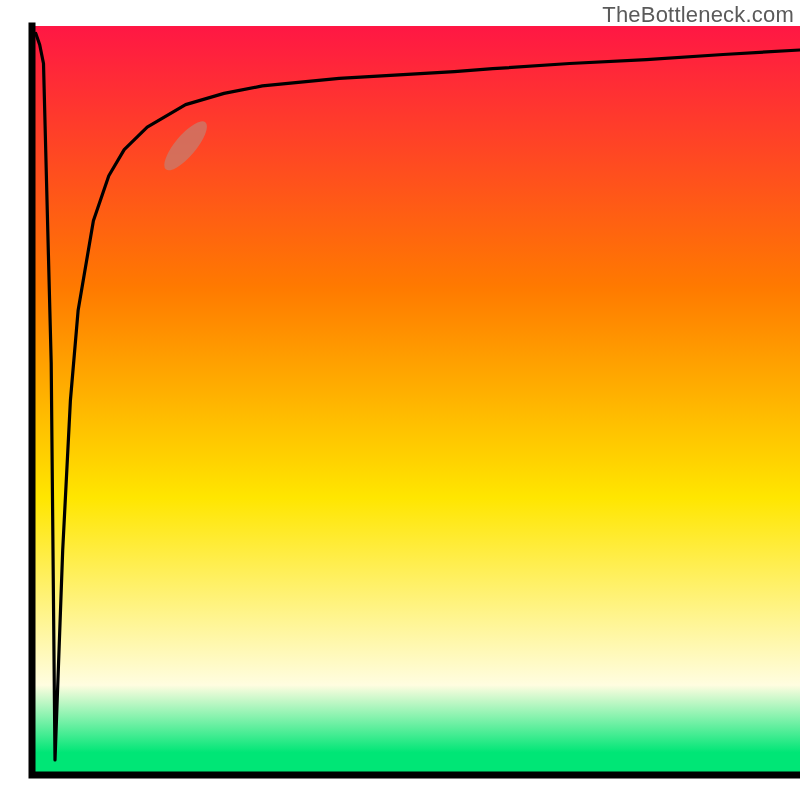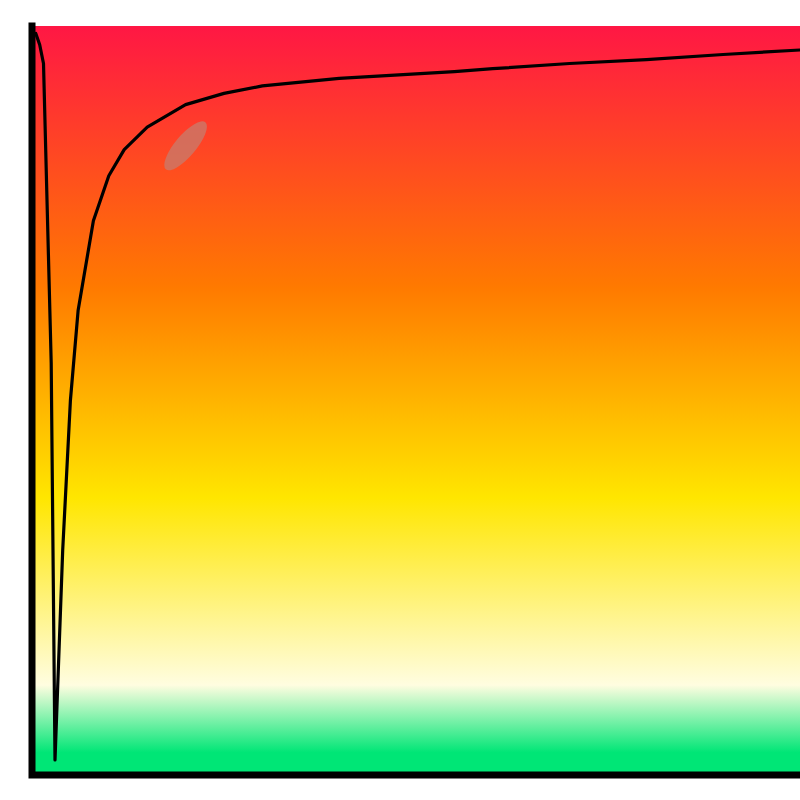--- a/index.html
+++ b/index.html
@@ -29,20 +29,21 @@
   svg {
     position: absolute;
     left: 0;
     top: 0;
   }
 </style>
 </head>
 <body>
 <div class="wrap">
 
+<div class="watermark">TheBottleneck.com</div>
 
 <svg id="chart-svg" width="800" height="800" viewBox="0 0 800 800">
       <defs>
         <linearGradient id="bg" x1="0" y1="0" x2="0" y2="1">
           <stop offset="0%" stop-color="#ff1744"></stop>
           <stop offset="35%" stop-color="#ff7a00"></stop>
           <stop offset="63%" stop-color="#ffe600"></stop>
           <stop offset="88%" stop-color="#fffde0"></stop>
           <stop offset="97%" stop-color="#00e676"></stop>
           <stop offset="100%" stop-color="#00e676"></stop>

